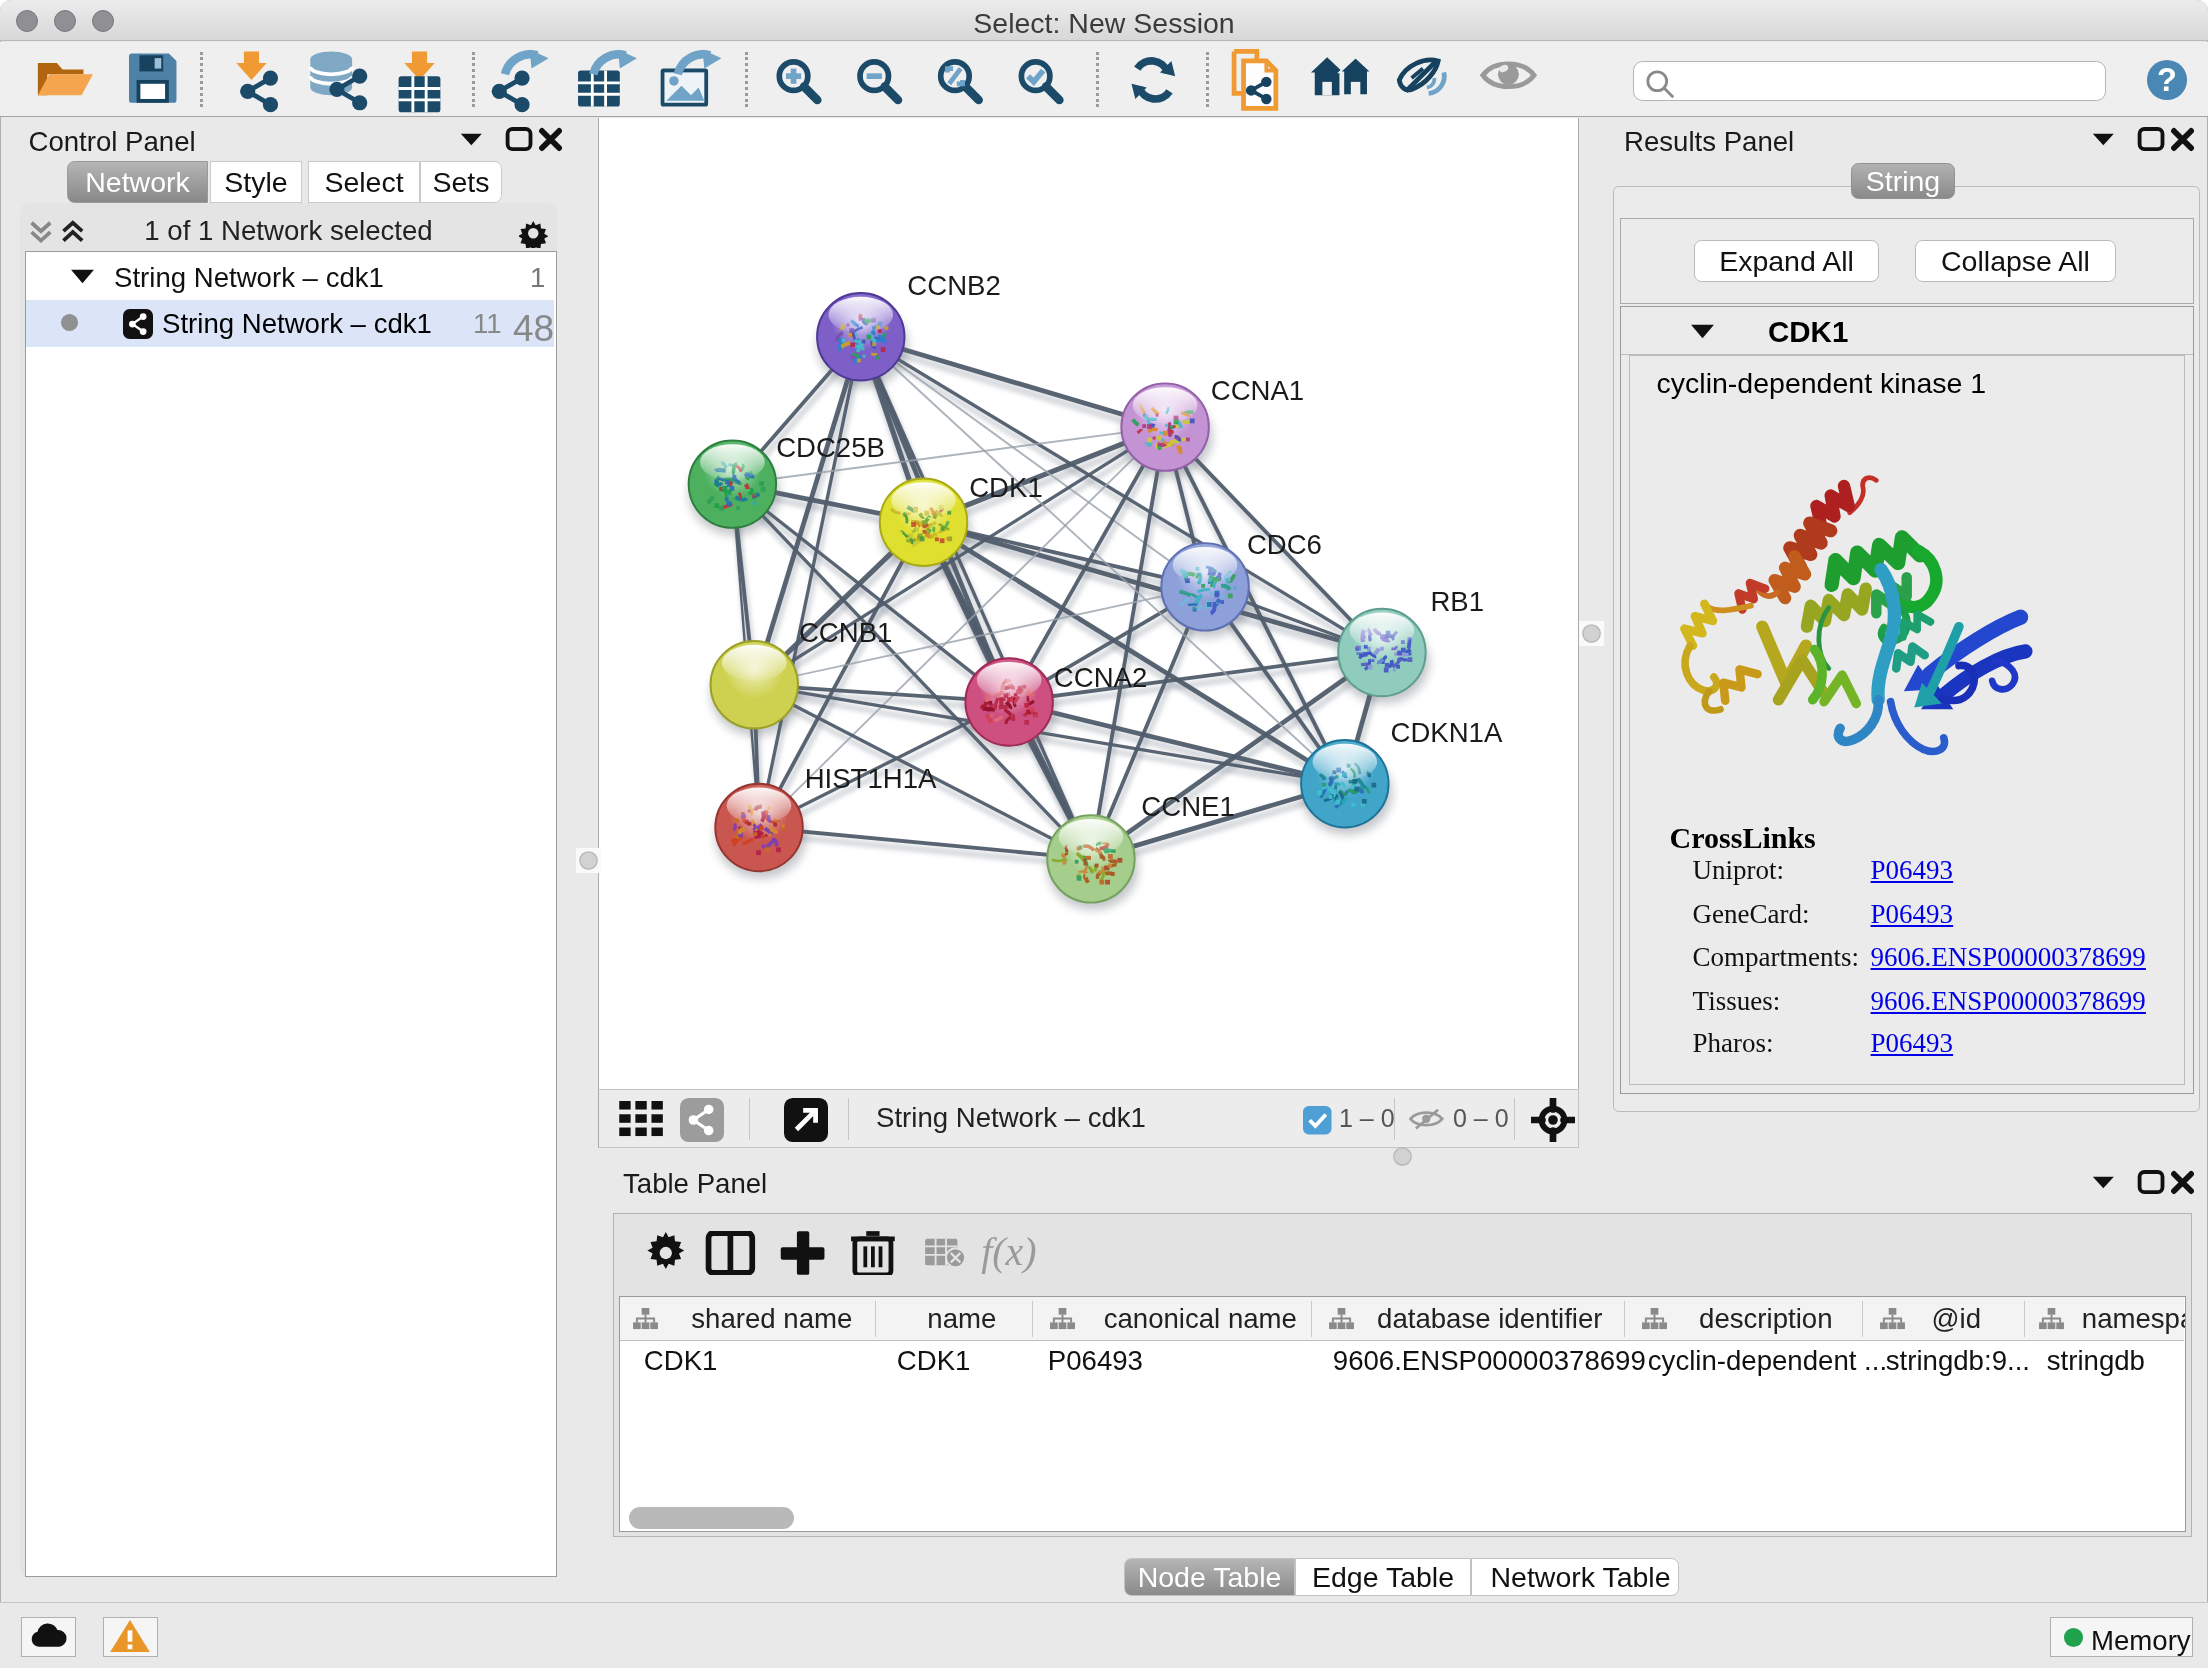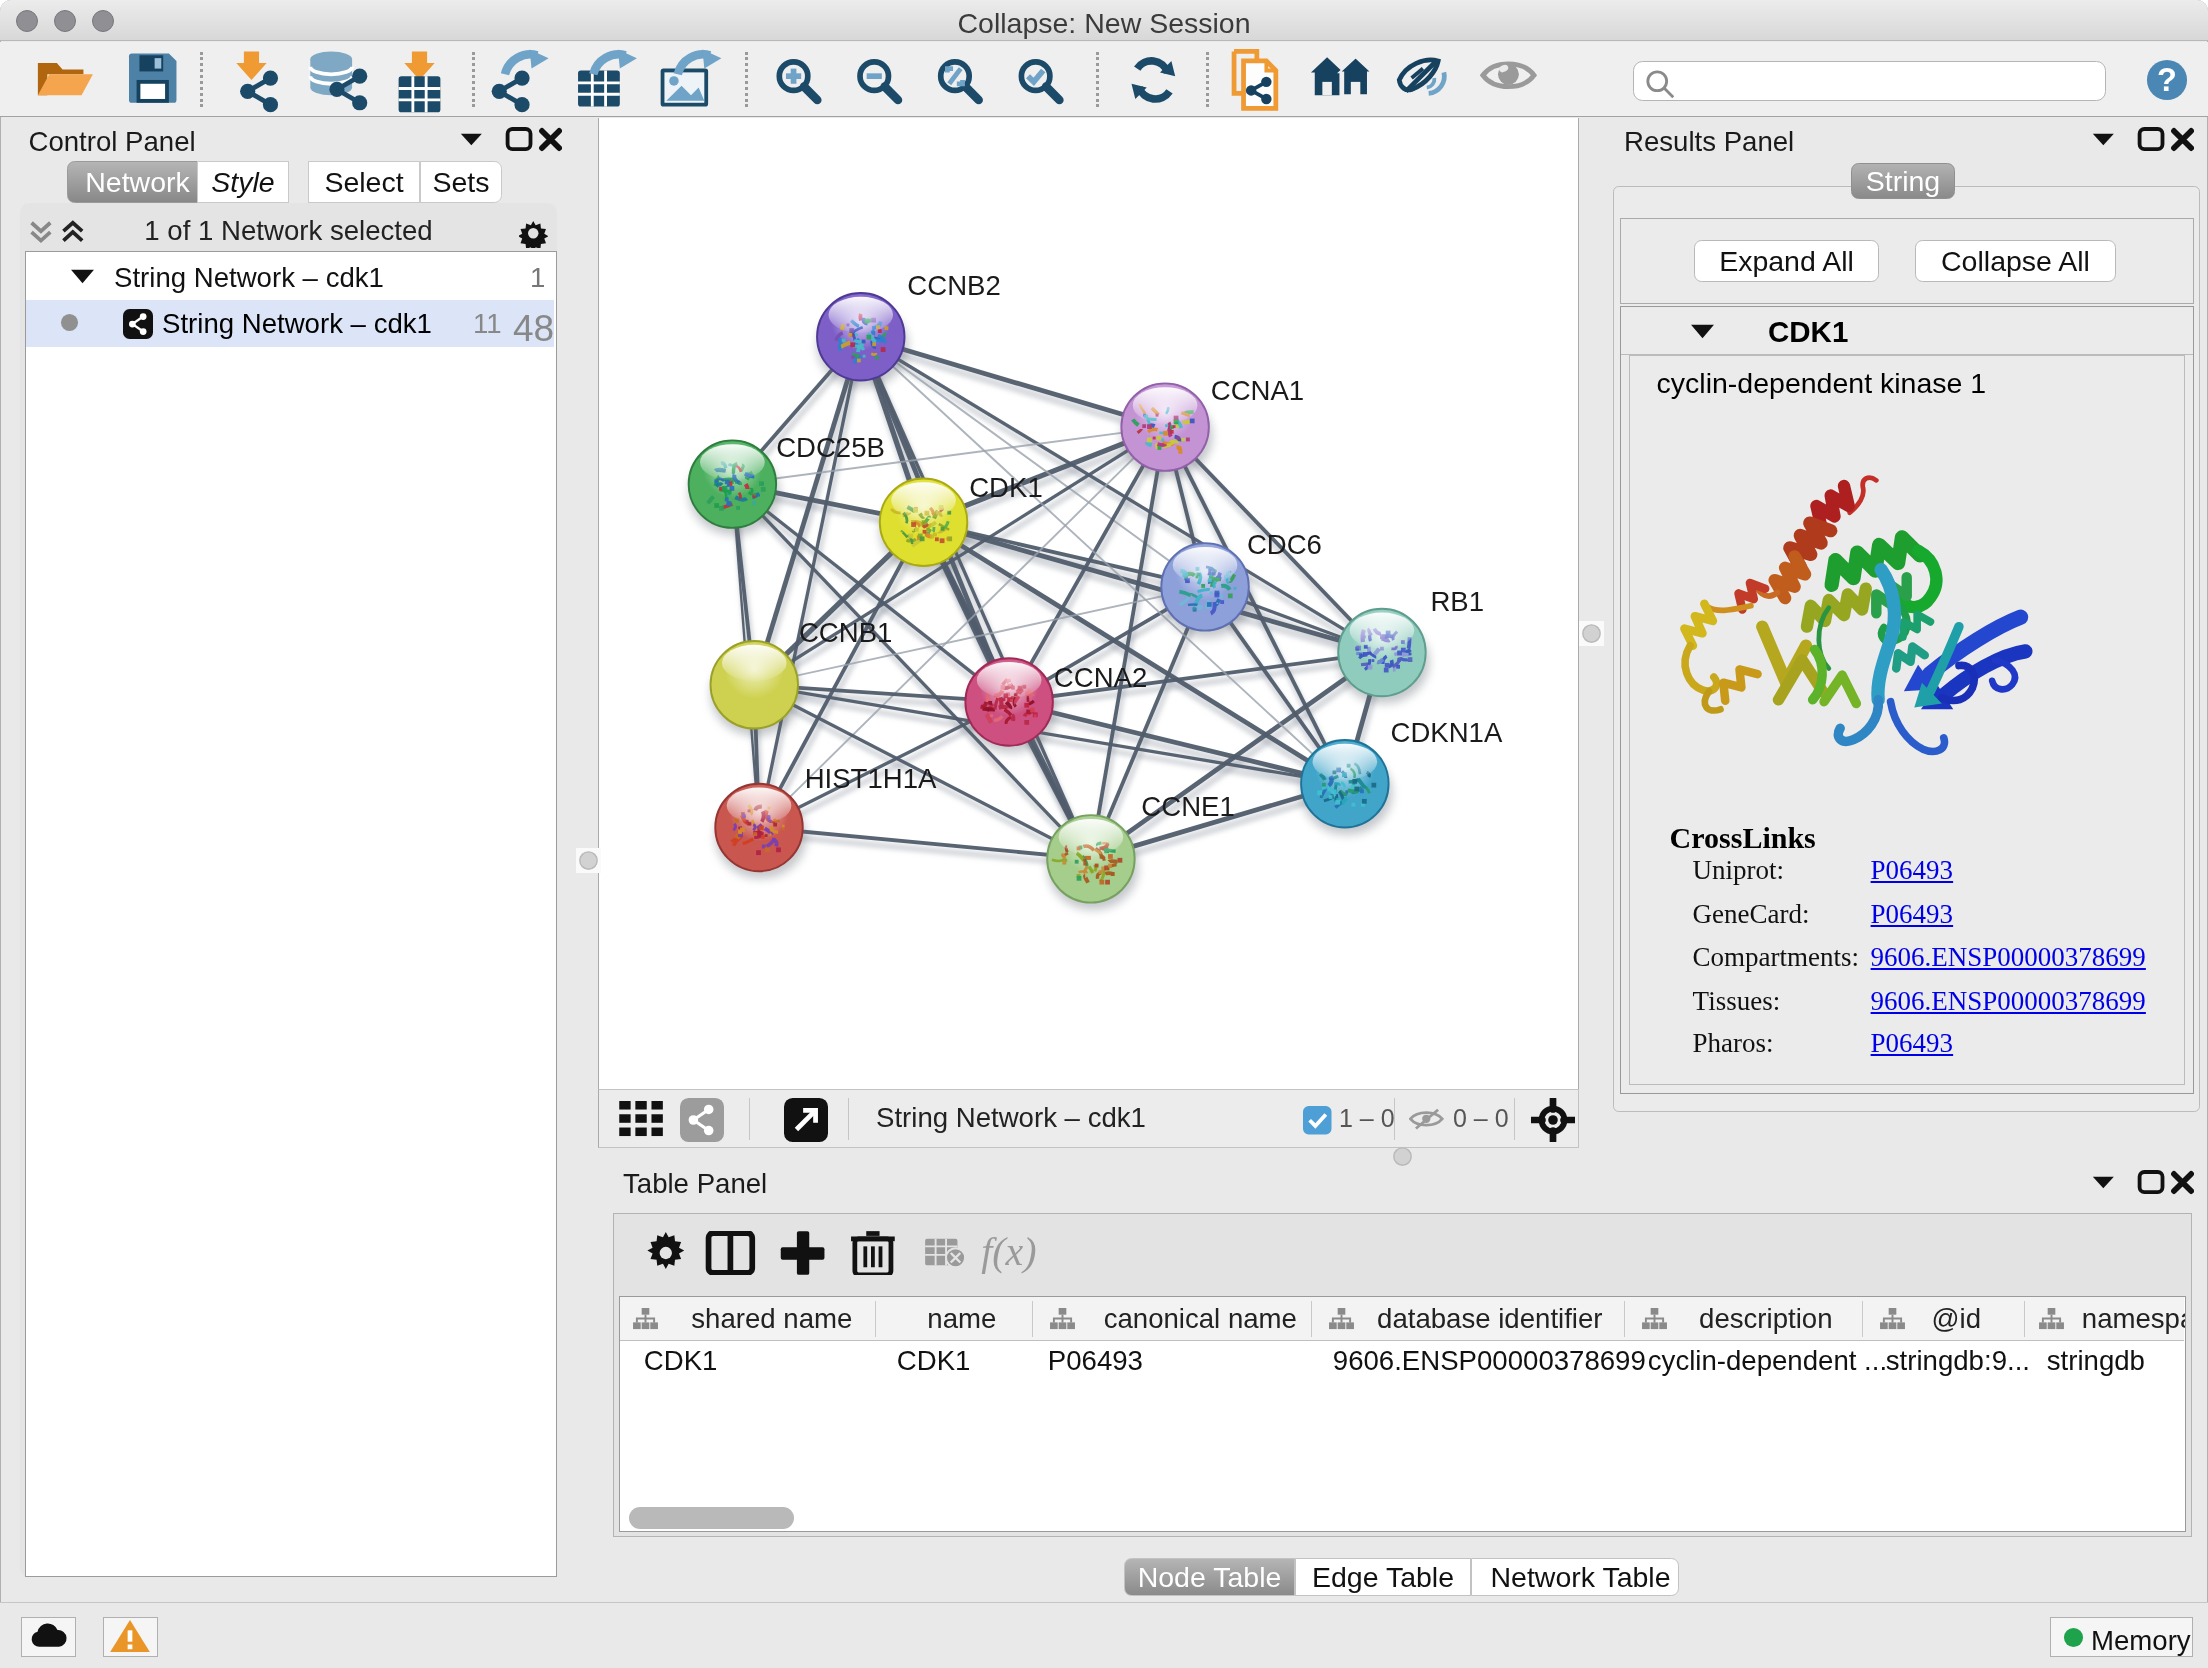--- a/index.html
+++ b/index.html
@@ -13,21 +13,21 @@
 #toolbar { position:absolute; left:0; top:42px; width:2208px; height:75px; background:#efefef; border-bottom:1.9px solid #a2a2a2; }
 .tsep { position:absolute; top:9.5px; height:55px; width:0; border-left:3.8px dotted #9a9a9a; }
 #searchbox { position:absolute; left:1633px; top:19px; width:473px; height:40px; background:#fff; border:1.9px solid #b5b5b5; border-radius:9.5px; }
 #searchbox svg { position:absolute; left:11.4px; top:6.7px; }
 
 .ptitle { position:absolute; font-size:27.6px; color:#1a1a1a; }
 
 #cp-title { left:28.5px; top:126px; }
 .tabbtn { position:absolute; top:161px; height:42px; font-size:28.5px; color:#111; background:#fff; border:1px solid #c9c9c9; text-align:center; line-height:40px; }
 #tab-network { left:67px; width:141px; background:linear-gradient(#b5b5b5,#888); color:#fff; border-color:#9a9a9a; border-radius:7.6px 0 0 7.6px; }
-#tab-style { left:197px; width:92px;font-style:italic; }
+#tab-style { left:210px; width:92px; }
 #tab-select { left:308px; width:112px; }
 #tab-sets { left:420px; width:82px; border-radius:0 7.6px 7.6px 0; }
 #cp-box { position:absolute; left:20px; top:203px; width:537px; height:1374px; background:#e4e4e4; border-radius:9.5px; }
 #cp-selbar { position:absolute; left:20px; top:211px; width:537px; height:40px; font-size:27.6px; color:#222; text-align:center; line-height:40px; }
 #cp-tree { position:absolute; left:25px; top:251px; width:532px; height:1326px; background:#fff; border:1.9px solid #9b9b9b; }
 .treerow { position:absolute; left:0; width:528px; height:34px; font-size:27.6px; color:#111; }
 #row-sel { position:absolute; left:0px; top:48px; width:528px; height:47px; background:#dbe5f7; }
 
 #netview { position:absolute; left:598px; top:118px; width:981px; height:971px; background:#fff; border-left:1.9px solid #aaa; border-right:1.9px solid #aaa; }
 #netbar { position:absolute; left:598px; top:1089px; width:981px; height:59px; background:#ececec; border:1.9px solid #c3c3c3; border-left:1.9px solid #aaa; }
@@ -65,21 +65,21 @@
 .sbtn { position:absolute; top:14.3px; height:40px; background:#f5f5f5; border:1.9px solid #b0b0b0; }
 #memory { left:2050px; width:143px; font-size:27.6px; color:#111; text-align:center; line-height:38px; }
 </style>
 </head>
 <body>
 <div id="win">
   <div id="titlebar">
     <div class="tlight" style="left:16px;"></div>
     <div class="tlight" style="left:54px;"></div>
     <div class="tlight" style="left:92px;"></div>
-    <div id="title">Collapse: New Session</div>
+    <div id="title">Select: New Session</div>
   </div>
   <div id="toolbar">
     <svg width="2208" height="75" viewBox="0 0 2322 79">
       <defs>
         <g id="shareic">
             <circle cx="28" cy="4" r="8"></circle>
             <circle cx="4" cy="18" r="8"></circle>
             <circle cx="28" cy="32" r="8"></circle>
             <line x1="28" y1="4" x2="4" y2="18" stroke-width="5" stroke="#1c4a69"></line>
             <line x1="4" y1="18" x2="28" y2="32" stroke-width="5" stroke="#1c4a69"></line>

